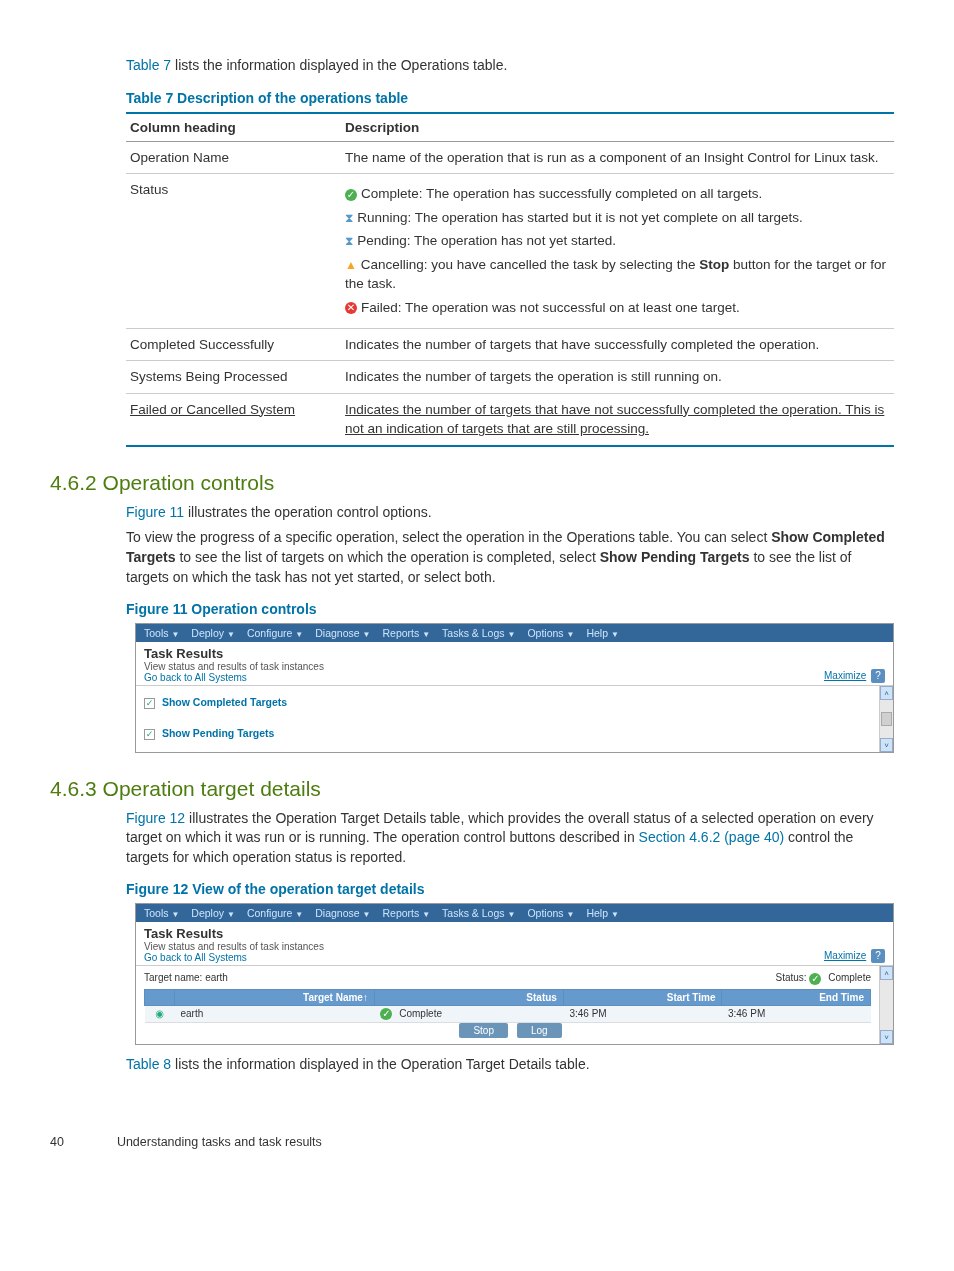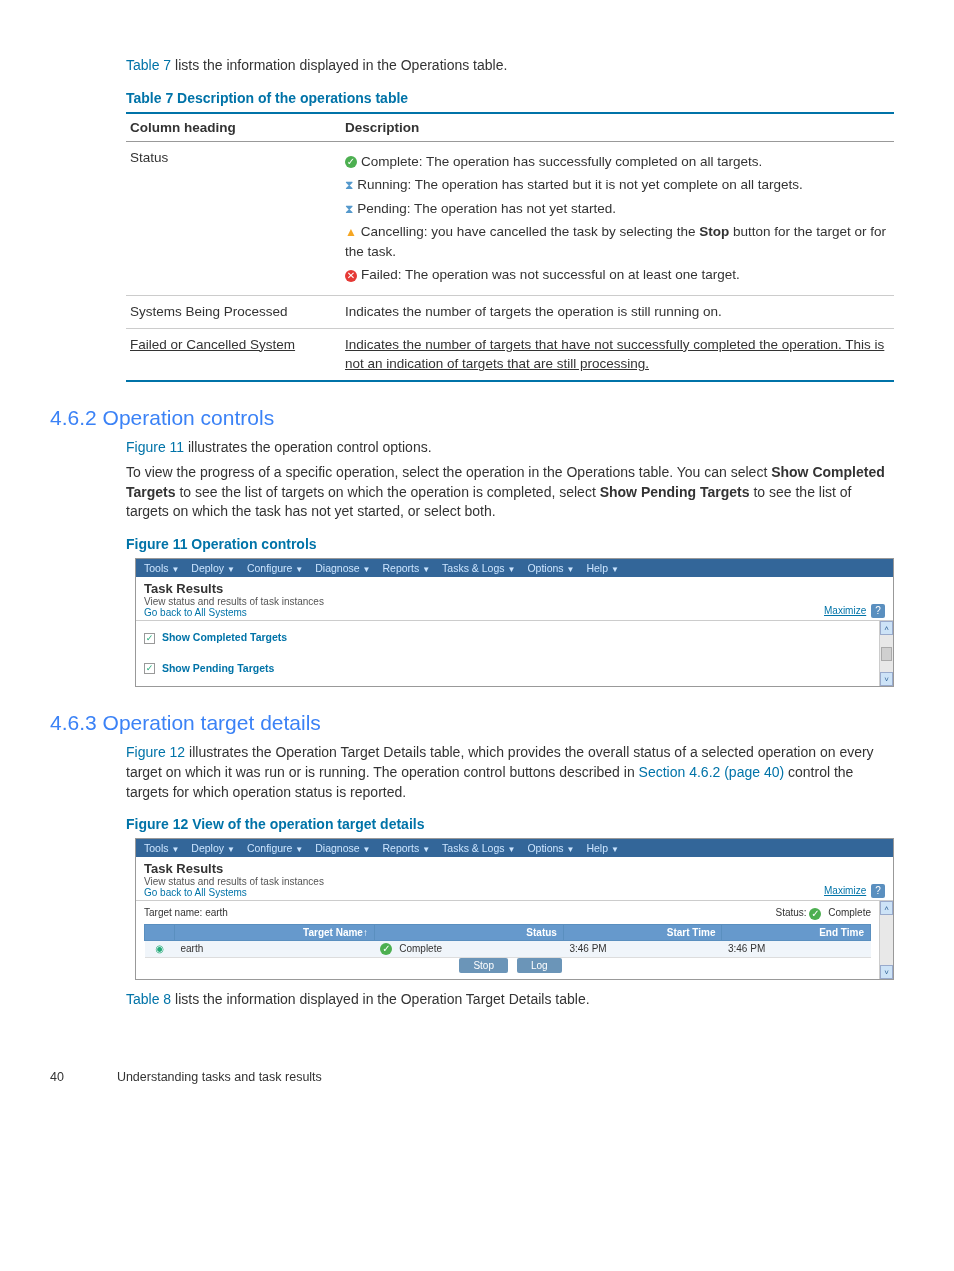--- a/index.html
+++ b/index.html
@@ -16,21 +16,21 @@
   .main-indent { margin-left: 76px; }
   p { margin: 6px 0; line-height: 1.4; }
   .caption {
     color: #0073a8;
     font-weight: bold;
     font-size: 14px;
     margin-top: 14px;
     margin-bottom: 6px;
   }
   .section-h {
-    color: #3b82f6;
+    color: #4d7c0f;
     font-size: 21px;
     font-weight: normal;
     margin: 24px 0 8px 0;
   }
   .bold { font-weight: bold; }
 
   
   table.desc-table {
     width: 100%;
     border-collapse: collapse;
@@ -126,28 +126,36 @@
 <div class="main-indent">
 <table class="desc-table">
   <thead>
     <tr>
       <th class="col-left">Column heading</th>
       <th>Description</th>
     </tr>
   </thead>
   <tbody>
     <tr>
+      <td>Operation Name</td>
+      <td>The name of the operation that is run as a component of an Insight Control for Linux task.</td>
+    </tr>
+    <tr>
       <td>Status</td>
       <td>
         <div class="status-line"><span class="ic ic-complete">✓</span><span>Complete: The operation has successfully completed on all targets.</span></div>
         <div class="status-line"><span class="ic-hglass">⧗</span> <span>Running: The operation has started but it is not yet complete on all targets.</span></div>
         <div class="status-line"><span class="ic-hglass">⧗</span> <span>Pending: The operation has not yet started.</span></div>
         <div class="status-line"><span class="ic-warn">▲</span> <span>Cancelling: you have cancelled the task by selecting the </span><span class="bold">Stop</span><span> button for the target or for the task.</span></div>
         <div class="status-line"><span class="ic ic-fail">✕</span><span>Failed: The operation was not successful on at least one target.</span></div>
       </td>
+    </tr>
+    <tr>
+      <td>Completed Successfully</td>
+      <td>Indicates the number of targets that have successfully completed the operation.</td>
     </tr>
     <tr>
       <td>Systems Being Processed</td>
       <td>Indicates the number of targets the operation is still running on.</td>
     </tr>
     <tr class="last">
       <td>Failed or Cancelled System</td>
       <td>Indicates the number of targets that have not successfully completed the operation. This is not an indication of targets that are still processing.</td>
     </tr>
   </tbody>

